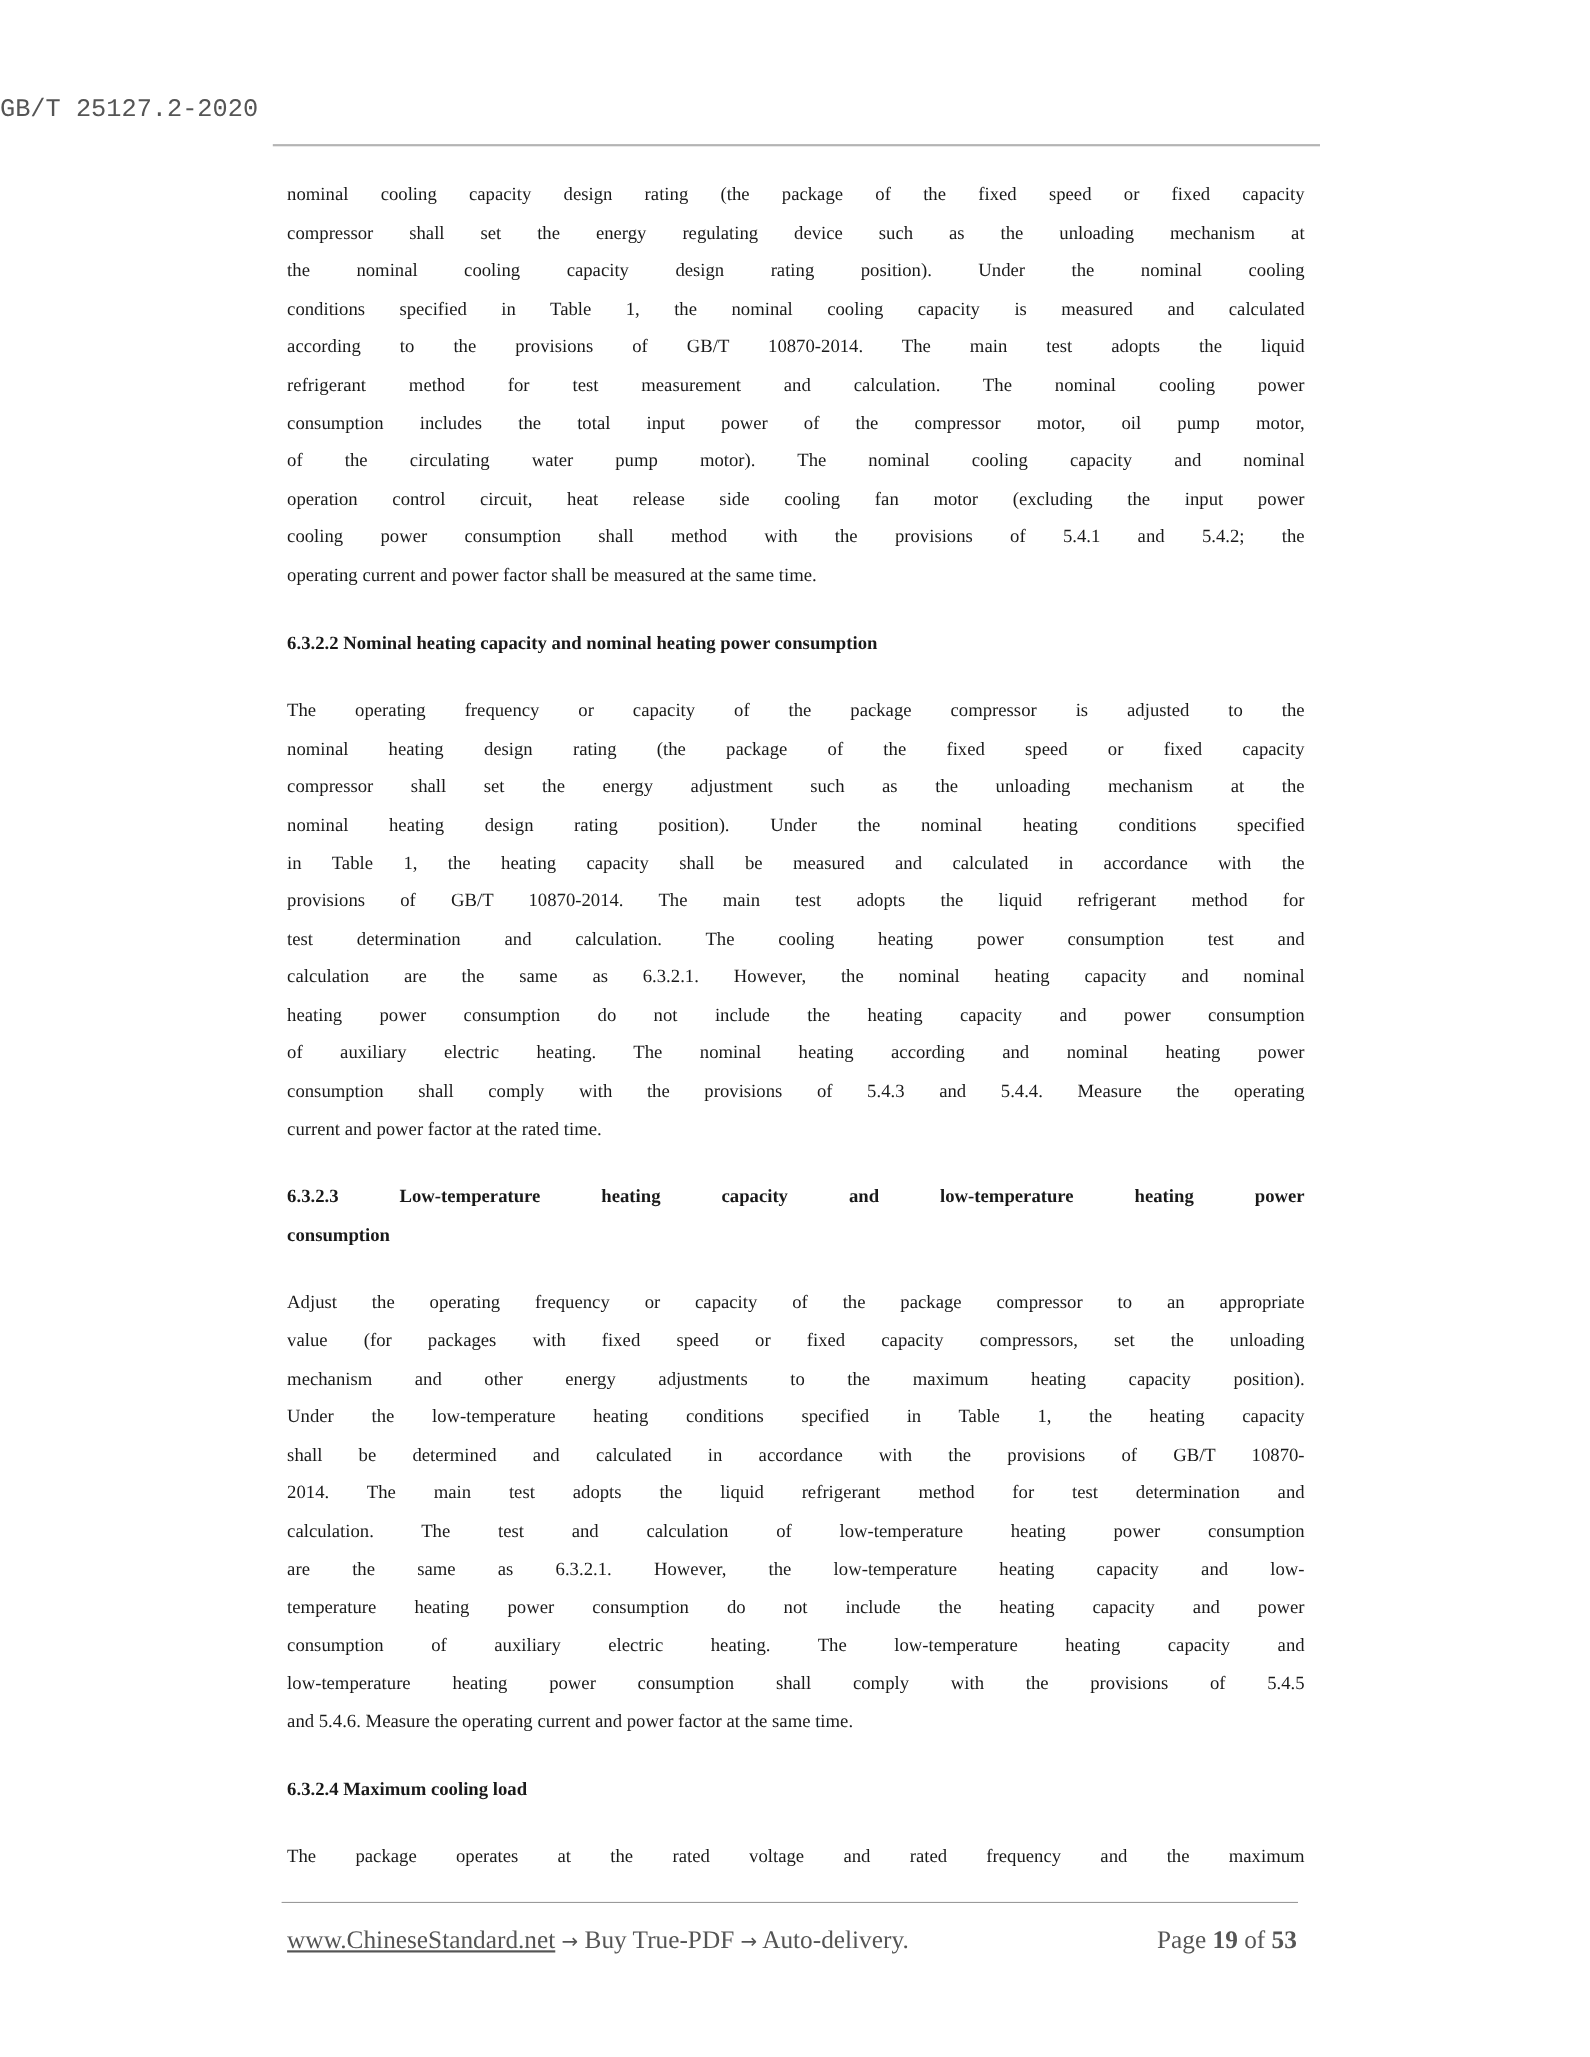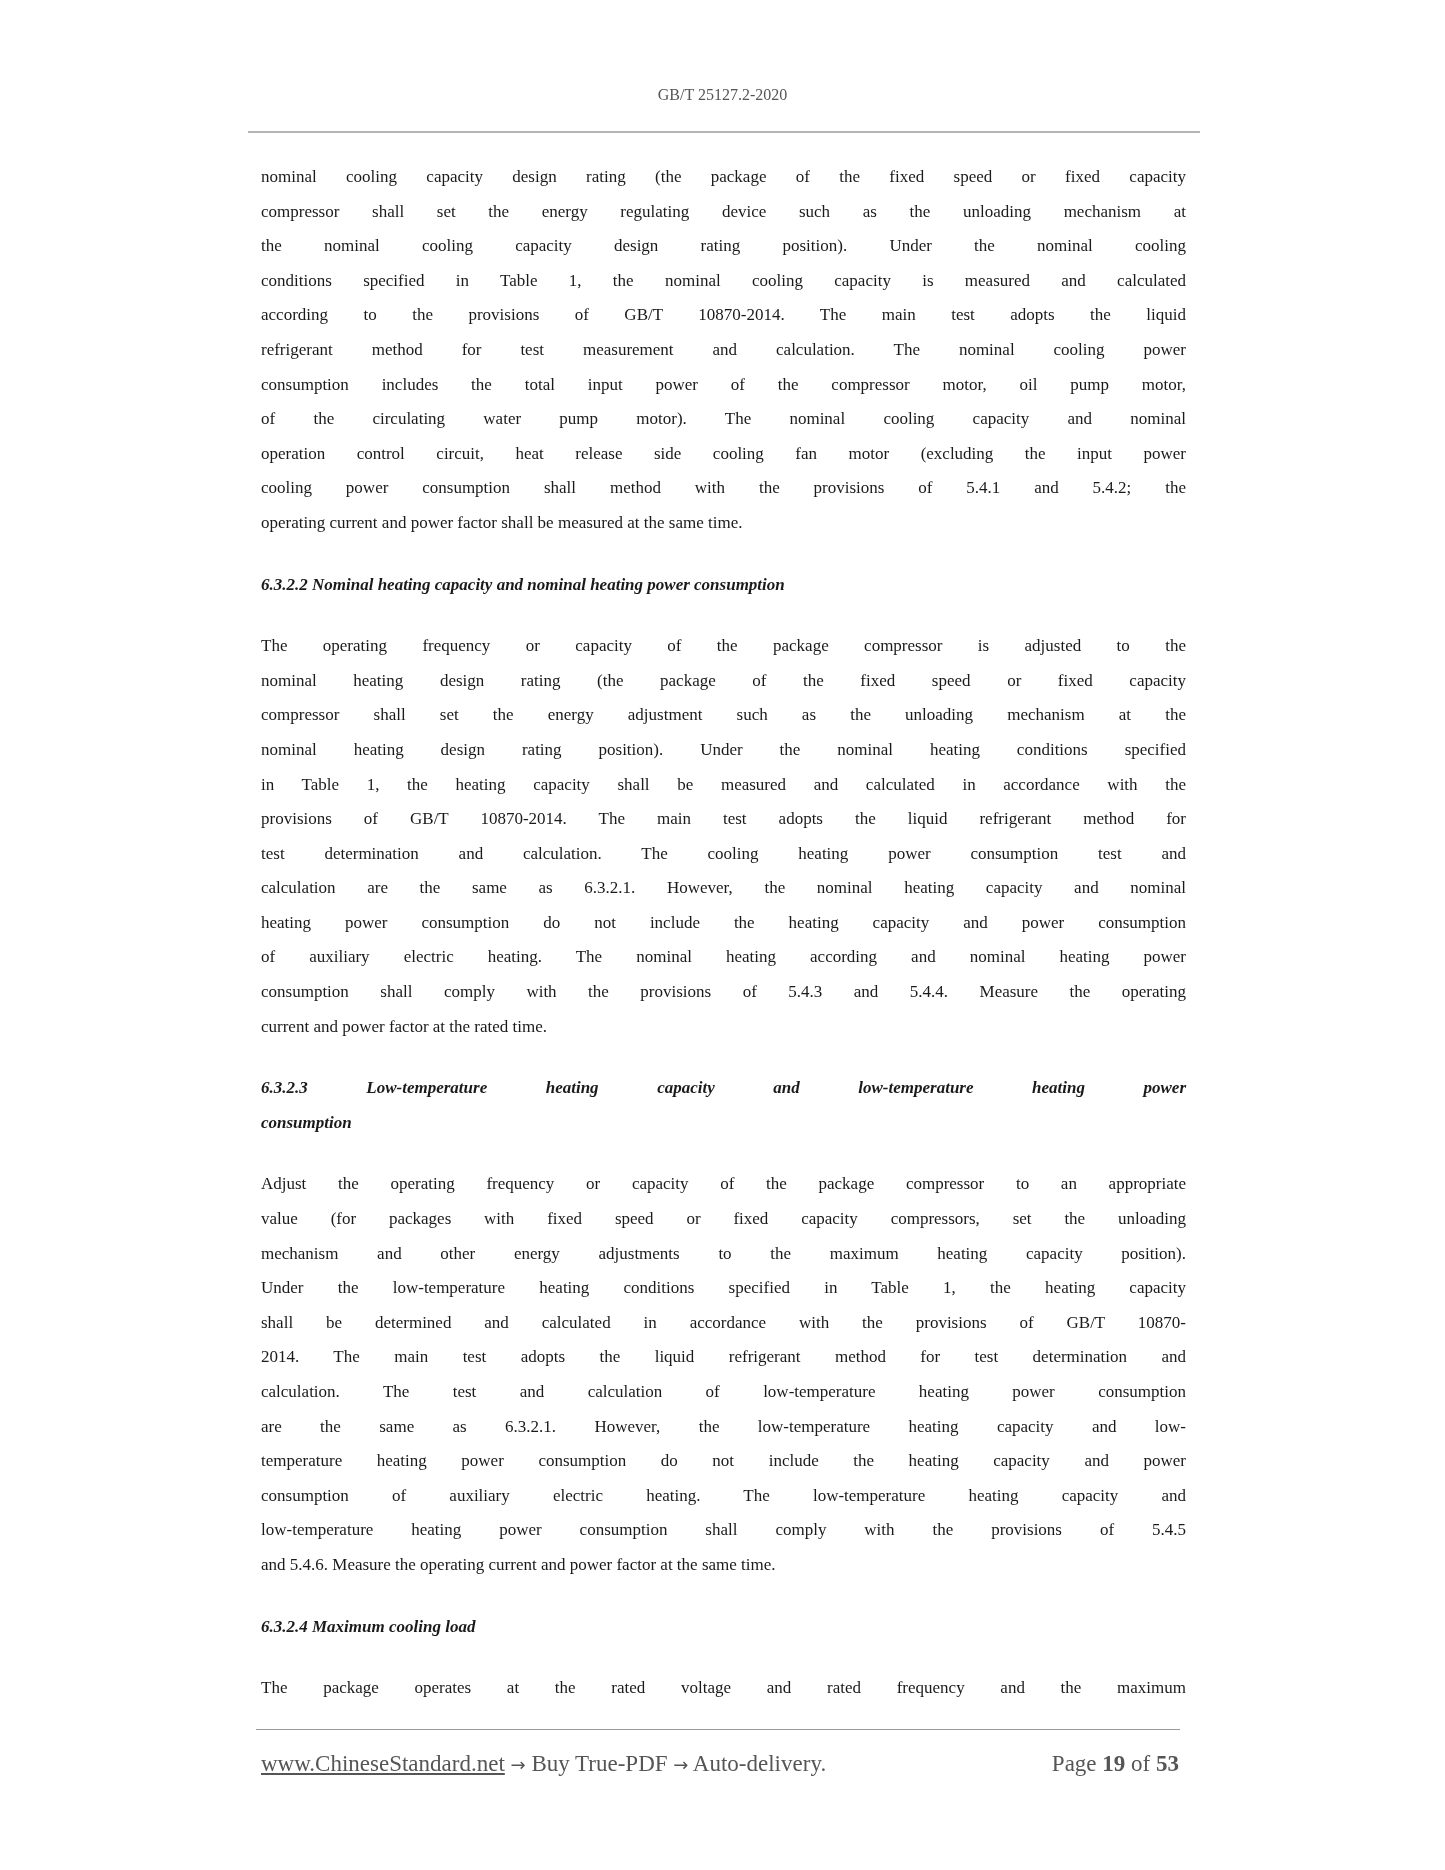--- a/index.html
+++ b/index.html
@@ -1,27 +1,27 @@
 <!DOCTYPE html>
 <html><head>
   <meta charset="utf-8">
   <style>
     html, body { margin: 0; padding: 0; background: #ffffff; }
     body { width: 1445px; height: 1870px; position: relative; overflow: hidden;
       font-family: "Liberation Serif", "DejaVu Serif", serif; color: #1a1a1a; }
-    .header-title { position: absolute; top: 86px; left: 0; width: 1445px; text-align: center;
-      font-size: 16px; color: #555; letter-spacing: 0px; }
+    .header-title { position: absolute; top: 86px; left: 0; width: 1445px; 
+      font-size: 23px; color: #555; letter-spacing: 0px; font-family: Liberation Mono, monospace; }
     .header-rule { position: absolute; top: 131px; left: 248px; width: 952px; height: 2px; background: #b4b4b4; }
     .content { position: absolute; left: 261px; top: 160px; width: 925px; }
     .line { display: block; font-size: 17px; line-height: 34.6px; height: 34.6px;
       text-align: justify; text-align-last: justify; white-space: nowrap; overflow: visible; }
     .line.last { text-align-last: left; }
     .para { margin: 0 0 27px 0; }
     .heading { font-weight: bold; font-size: 26.2px; line-height: 34.6px; margin: 0 0 27px 0; }
-    .heading .line { font-weight: bold; font-style: italic; }
+    .heading .line { font-weight: bold; }
     .footer-rule { position: absolute; top: 1729px; left: 256px; width: 924px; height: 1px; background: #9a9a9a; }
     .footer { position: absolute; top: 1751px; left: 261px; width: 918px; font-size: 23px; color: #555; }
     .footer-left { position: absolute; left: 0; top: 0; white-space: nowrap; }
     .footer-link { color: #555; text-decoration: underline; }
     .footer-right { position: absolute; right: 0; top: 0; white-space: nowrap; }
     .arrow { font-family: "DejaVu Sans", sans-serif; font-size: 18px; }
     .bold-num { font-weight: bold; }
   </style>
 </head>
 <body>

